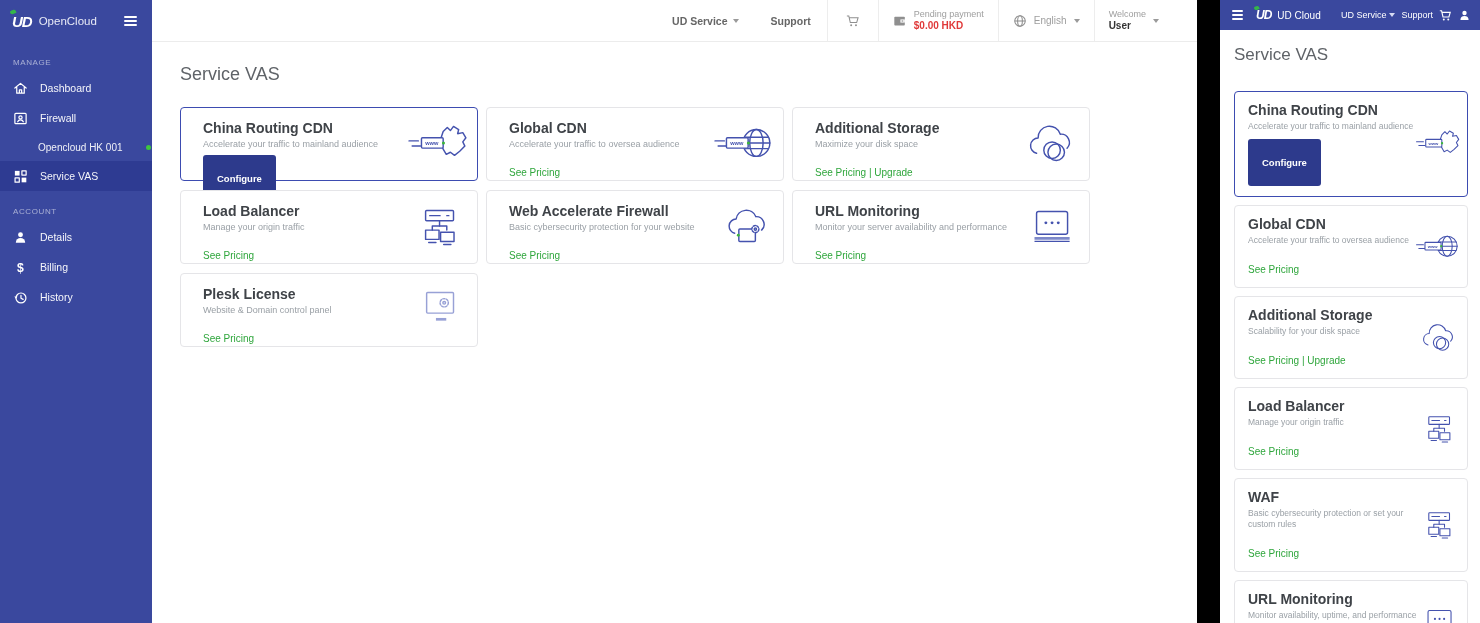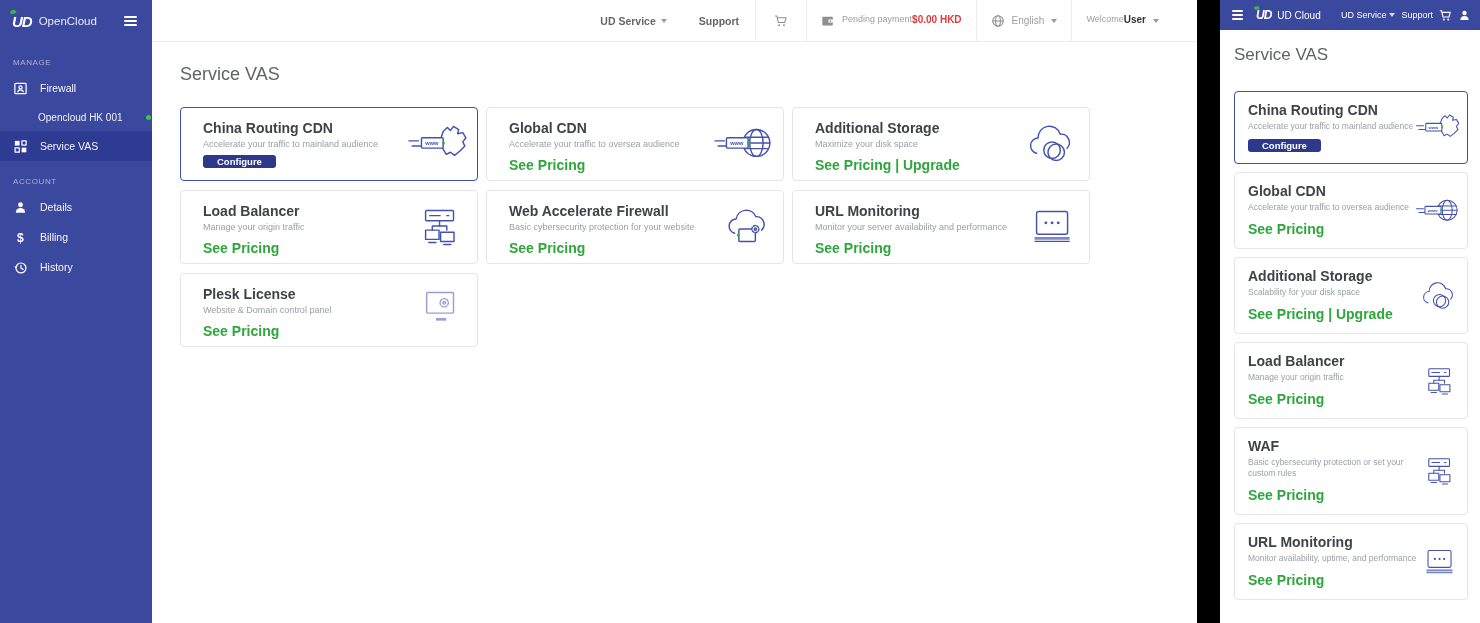--- a/index.html
+++ b/index.html
@@ -24,38 +24,38 @@
   .dot-green { display:inline-block; width:5px; height:5px; border-radius:50%; background:#3ec53e; margin-left:14px; }
   .sicon { width:15px; height:15px; flex-shrink:0; }
   .sicon svg { width:100%; height:100%; display:block; }
 
   
   .main { flex:1; display:flex; flex-direction:column; background:#fff; min-width:0; }
   .topbar { height:42px; background:#fff; border-bottom:1px solid #ececec; display:flex; align-items:center; justify-content:flex-end; flex-shrink:0; }
   .tb-link { font-size:10.5px; color:#666; font-weight:bold; padding:0 16px; height:100%; display:flex; align-items:center; gap:5px; cursor:pointer; }
   .tb-group { height:100%; display:flex; align-items:center; border-left:1px solid #ededed; padding:0 14px; gap:7px; cursor:pointer; }
   .chev { width:0; height:0; border-left:3.5px solid transparent; border-right:3.5px solid transparent; border-top:4px solid #9a9a9a; display:inline-block; }
-  .two-line { display:flex; flex-direction:row; line-height:1.25; }
+  .two-line { display:flex; flex-direction:column; line-height:1.25; }
   .tb-sub { font-size:9px; color:#9e9e9e; }
   .tb-strong { font-size:10px; color:#333; font-weight:bold; }
   .tb-red { font-size:10px; color:#e03a3a; font-weight:bold; }
   .gicon { width:14px; height:14px; color:#8f8f8f; }
   .gicon svg { width:100%; height:100%; display:block; }
   .welcome-group { padding-right:38px; min-width:84px; }
 
   
   .content { padding:22px 0 0 28px; }
   .page-title { font-size:18px; color:#5f6368; font-weight:400; }
   .cards-grid { margin-top:22px; display:grid; grid-template-columns:repeat(3,298px); column-gap:8px; row-gap:9px; }
   .card { position:relative; height:74px; background:#fff; border:1px solid #e5e5e8; border-radius:4px; padding:12px 72px 0 22px; cursor:pointer; }
   .card.selected { border:1px solid #3d4cb1; }
   .card-title { font-size:14px; font-weight:bold; color:#3f4348; }
   .card-desc { font-size:9px; color:#9aa0a6; margin-top:3px; white-space:nowrap; }
-  .card-link { font-size:14px; font-weight:bold; color:#2fa63c; margin-top:8px; display:inline-block; cursor:pointer; }
-  .cfg-btn { margin-top:6px; background:#2d3a8c; color:#fff; border:none; border-radius:3px; font-size:9.5px; font-weight:bold; padding:1px 14px; cursor:pointer; font-family:"Liberation Sans",sans-serif; }
+  .card-link { font-size:10px; font-weight:normal; color:#2fa63c; margin-top:18px; display:inline-block; cursor:pointer; }
+  .cfg-btn { margin-top:6px; background:#2d3a8c; color:#fff; border:none; border-radius:3px; font-size:9.5px; font-weight:bold; padding:18px 14px; cursor:pointer; font-family:"Liberation Sans",sans-serif; }
   .card-icon { position:absolute; right:8px; top:50%; transform:translateY(-50%); width:62px; height:46px; }
   .card-icon svg { width:100%; height:100%; display:block; }
 
   
   .mobile { position:absolute; left:1220px; top:0; width:260px; height:623px; background:#fff; overflow:hidden; }
   .mbar { height:30px; background:#3a489e; color:#fff; display:flex; align-items:center; padding:0 9px; gap:6px; }
   .mbar .burger i { width:11px; }
   .m-logo { font-weight:800; font-style:italic; font-size:12px; letter-spacing:-1px; position:relative; margin-left:4px; }
   .m-logo::before { content:""; position:absolute; left:-2px; top:-2px; width:5px; height:3.5px; background:#35b54a; border-radius:60% 100% 10% 100%; transform:rotate(-25deg); }
   .m-brand { font-size:10px; color:#fff; margin-right:auto; }
@@ -92,20 +92,28 @@
       <span class="logo-brand">OpenCloud</span>
       <span class="burger">
           <i></i>
           <i></i>
           <i></i>
         </span>
     </div>
 
     <div class="side-section">MANAGE</div>
 
+    <div class="side-item">
+      <span class="sicon">
+        <svg viewBox="0 0 16 16">
+            <path class="sw" d="M2 7.5 L8 2.5 L14 7.5 M4 6.8 V13 H12 V6.8 M6.8 13 V9.5 H9.2 V13"></path>
+          </svg>
+      </span>
+      <span>Dashboard</span>
+    </div>
 
     <div class="side-item">
       <span class="sicon">
         <svg viewBox="0 0 16 16">
             <rect class="sw" x="2" y="2.5" width="12" height="11" rx="1"></rect>
             <circle class="sw" cx="8" cy="6.8" r="1.7"></circle>
             <path class="sw" d="M5 11.5 a3.2 3.2 0 0 1 6 0"></path>
           </svg>
       </span>
       <span>Firewall</span>

